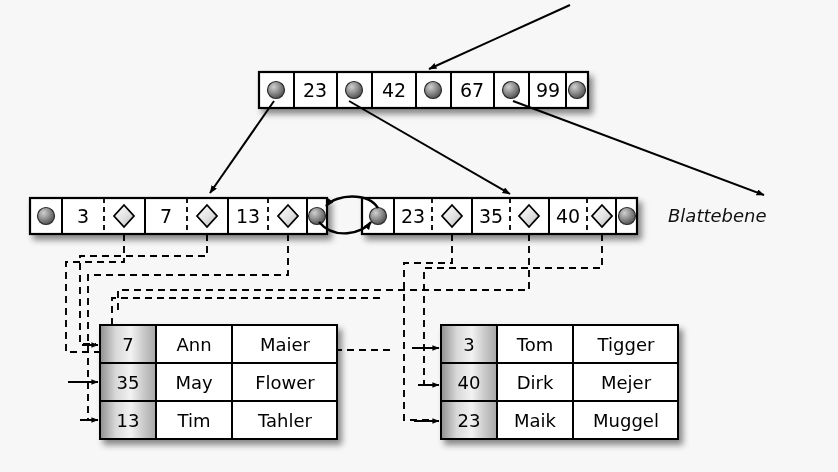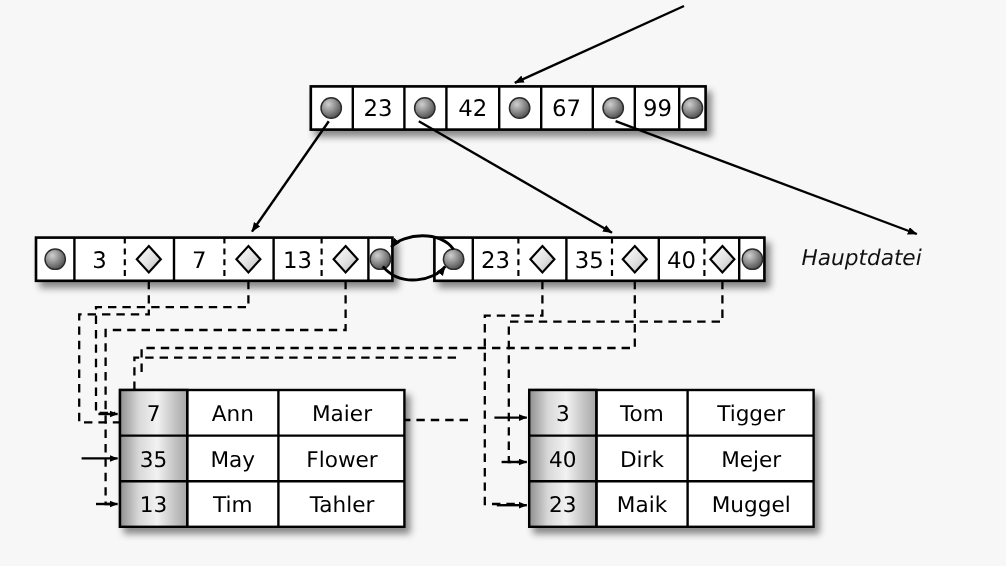--- a/index.html
+++ b/index.html
@@ -242,15 +242,15 @@
       <text x="469" y="389">40</text>
       <text x="535" y="389">Dirk</text>
       <text x="626" y="389">Mejer</text>
 
       <text x="469" y="427">23</text>
       <text x="535" y="427">Maik</text>
       <text x="626" y="427">Muggel</text>
     </g>
   </svg>
 
-  <div class="label" id="label-blattebene">Hauptdatei</div>
+  <div class="label" id="label-blattebene">Blattebene</div>
 
 </div>
 
 </body></html>

